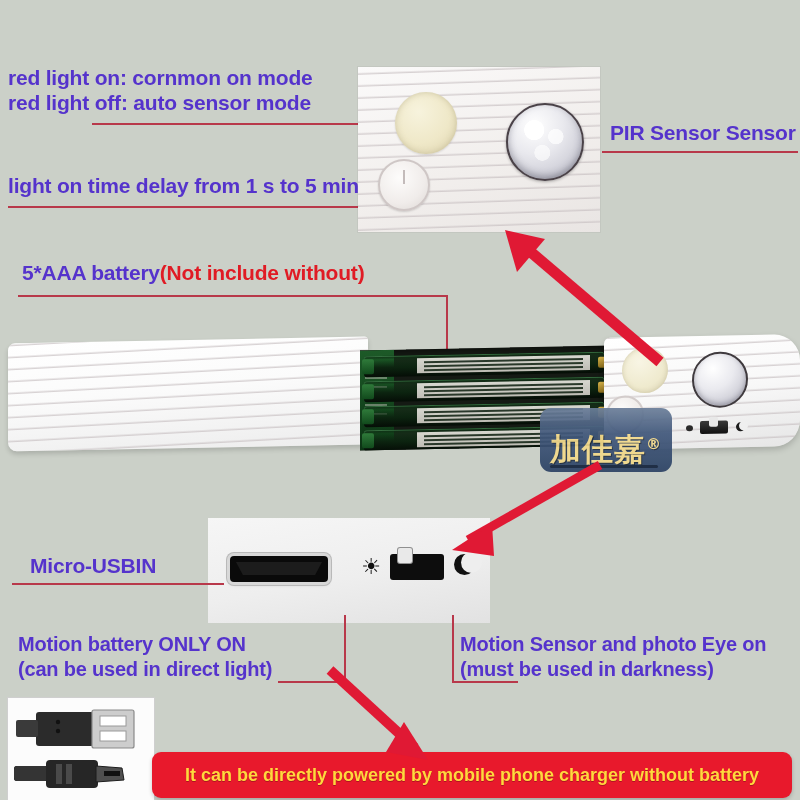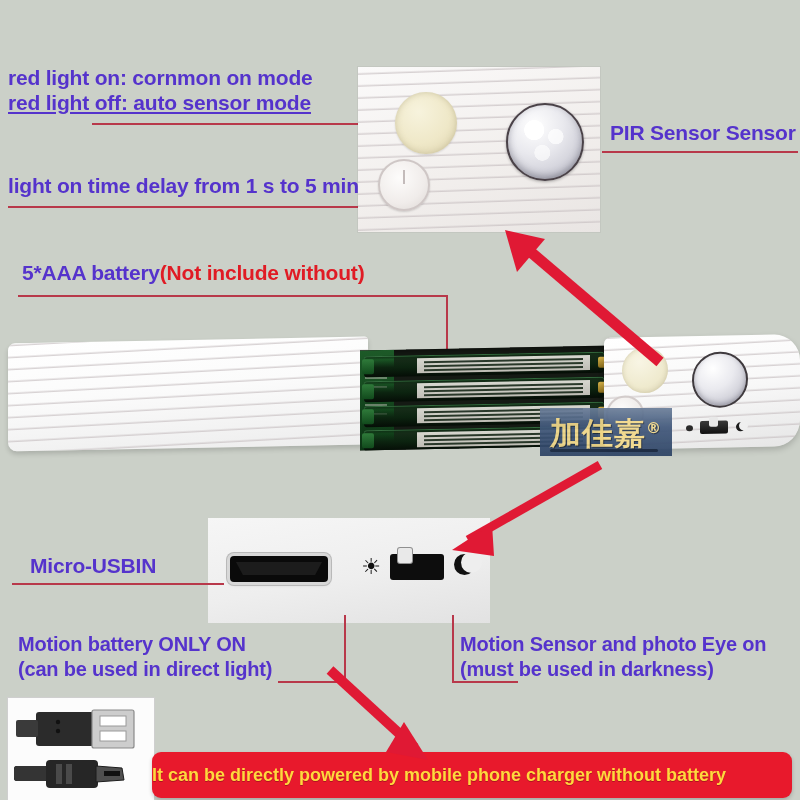--- a/index.html
+++ b/index.html
@@ -178,23 +178,23 @@
     background:#1d1d1d;
   }
   #head .sw-moon::after{
     content:"";position:absolute;left:3px;top:-1px;width:9px;height:9px;border-radius:50%;
     background:#efefef;
   }
 
   
   #watermark{
     left:540px;top:398px;
-    padding:3px 10px 6px 10px;
+    padding:19px 10px 6px 10px;
     background:linear-gradient(180deg,#6c7f9a 0%,#41587b 40%,#2d4365 100%);
-    border-radius:0;
+    border-radius:11px;
     color:#f2d98b;
     font-size:31px;font-weight:bold;
     letter-spacing:1px;
     font-family:"DejaVu Sans",sans-serif;
     text-shadow:1px 1px 0 rgba(0,0,0,.45);
     opacity:.93;
     line-height:34px;
   }
   #watermark sup{font-size:15px;vertical-align:super;}
   #watermark::after{
@@ -248,39 +248,39 @@
     background:#fbfbfb;
     box-shadow:0 0 0 1px #cfcfcf;
   }
 
   
   #banner{
     left:152px;top:742px;width:640px;height:46px;
     background:#e8192c;
     border-radius:9px;
     box-shadow:0 2px 4px rgba(0,0,0,.2);
-    display:flex;align-items:center;justify-content:flex-start;
+    display:flex;align-items:center;justify-content:center;
   }
   #banner span{
     color:#ffd83d;font-weight:bold;font-size:18px;white-space:nowrap;
     text-shadow:0 1px 0 rgba(0,0,0,.25);
   }
 
   
   #arrows{position:absolute;left:0;top:0;width:800px;height:800px;pointer-events:none;}
 </style>
 </head>
 <body>
 
 <div id="stage">
 
   <div class="abs callout" style="left:8px;top:55px;">
     <span>red light on: cornmon on mode</span>
   </div>
-  <div class="abs callout" style="left:8px;top:80px;text-decoration:underline;">
+  <div class="abs callout" style="left:8px;top:80px;">
     <span>red light off: auto sensor mode</span>
   </div>
   <div class="abs leader" style="left:92px;top:113px;width:290px;"></div>
 
   <div class="abs callout" style="left:8px;top:163px;">
     <span>light on time delay from 1 s to 5 min</span>
   </div>
   <div class="abs leader" style="left:8px;top:196px;width:372px;"></div>
 
   <div class="abs photo" id="top-inset">

